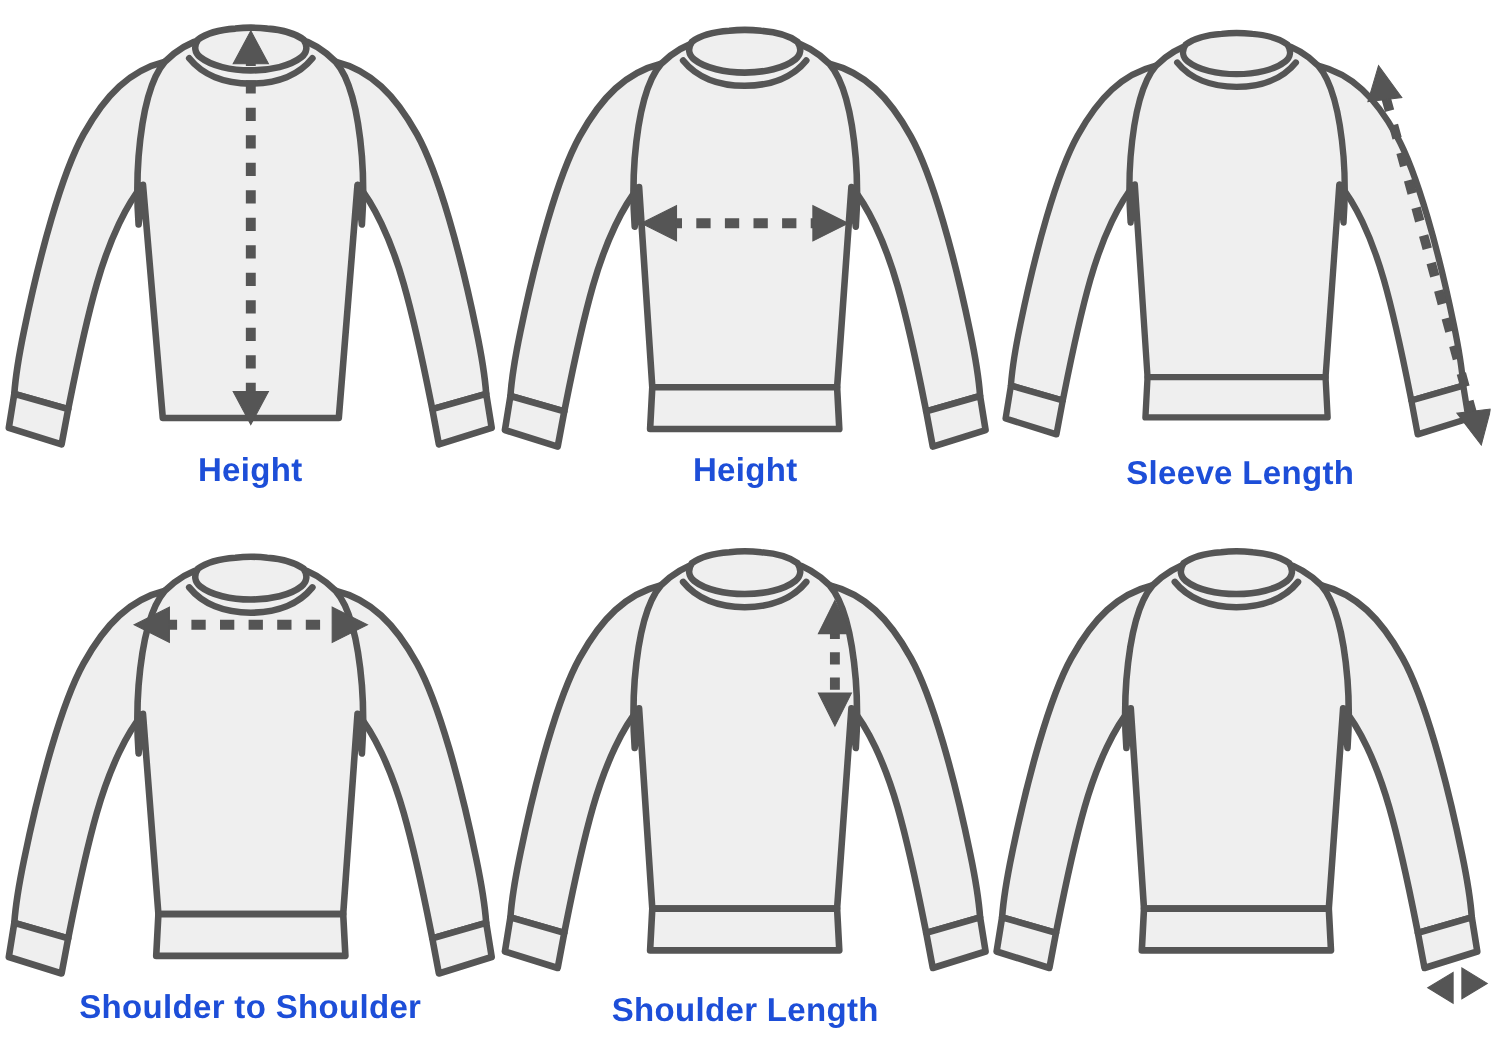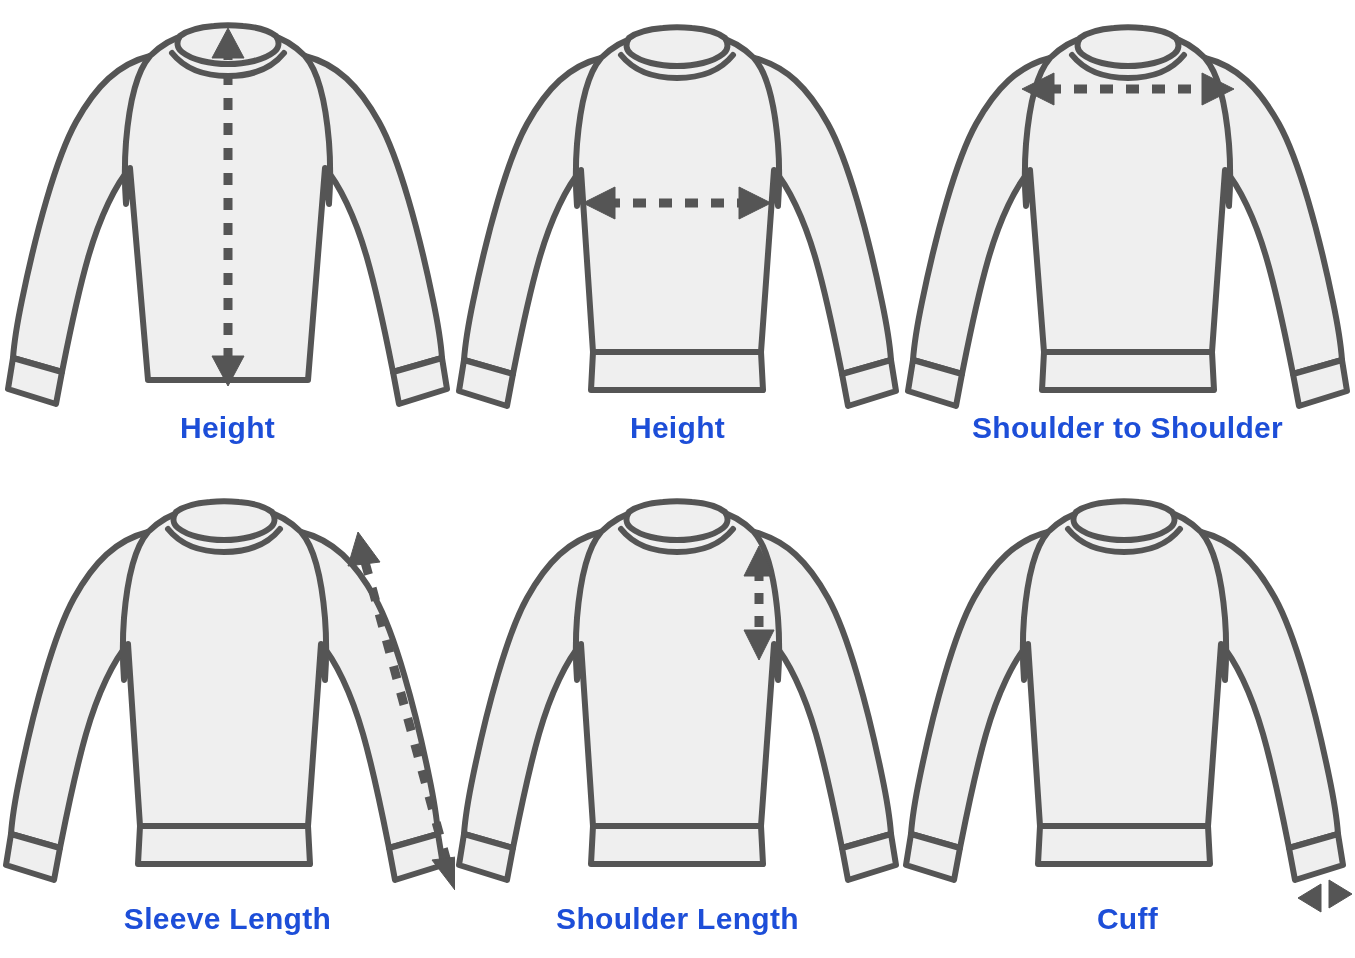--- a/index.html
+++ b/index.html
@@ -102,20 +102,42 @@
 
       <g stroke="#555555" fill="#555555">
         <line x1="152" y1="203" x2="292" y2="203" stroke-width="9" stroke-dasharray="13 13" stroke-linecap="butt"></line>
         <polygon points="128,203 160,187 160,219"></polygon>
         <polygon points="316,203 284,187 284,219"></polygon>
       </g>
     </svg>
     <div class="panel-label">Height</div>
   </div>
 
+  <div class="panel row-bottom">
+    <svg class="panel-figure" viewBox="0 0 455 488" preserveAspectRatio="xMidYMid meet">
+      <g fill="#efefef" stroke="#555555" stroke-width="6" stroke-linejoin="round" stroke-linecap="round">
+        <path d="M148,62 C116,70 94,92 74,128 C54,164 34,238 20,306 C15,330 12,350 11,364 L60,378 C64,358 74,306 86,264 C98,222 114,190 128,174 Z"></path>
+        <path d="M301,62 C333,70 355,92 375,128 C395,164 415,238 429,306 C434,330 437,350 438,364 L389,378 C385,358 375,306 363,264 C351,222 335,190 321,174 Z"></path>
+        <path d="M148,62 C160,50 172,44 184,41 C198,37 210,36 224,36 C238,36 251,37 265,41 C277,44 289,50 301,62 C315,78 322,112 325,148 C327,174 326,196 325,210 L321,174 L308,356 L140,356 L128,174 L124,210 C123,196 122,174 124,148 C127,112 134,78 148,62 Z"></path>
+        <path d="M140,356 L308,356 L310,394 L138,394 Z"></path>
+        <path d="M176,42 C184,36 196,33 210,32 C218,31 230,31 239,32 C252,33 264,36 272,42 C276,48 275,54 270,58 C260,66 242,70 224,70 C206,70 188,66 178,58 C173,54 172,48 176,42 Z"></path>
+        <path fill="none" d="M168,59 C180,74 200,82 224,82 C248,82 268,74 280,59"></path>
+        <path d="M11,364 L60,378 L54,410 L6,395 Z"></path>
+        <path d="M438,364 L389,378 L395,410 L443,395 Z"></path>
+      </g>
+
+      <g stroke="#555555" fill="#555555">
+        <line x1="365" y1="92" x2="447" y2="392" stroke-width="9" stroke-dasharray="13 14" stroke-linecap="butt"></line>
+        <polygon points="358,62 380,92 348,96"></polygon>
+        <polygon points="455,420 432,390 464,386"></polygon>
+      </g>
+    </svg>
+    <div class="panel-label">Sleeve Length</div>
+  </div>
+
   <div class="panel row-top">
     <svg class="panel-figure" viewBox="0 0 455 470" preserveAspectRatio="xMidYMid meet">
       <g fill="#efefef" stroke="#555555" stroke-width="6" stroke-linejoin="round" stroke-linecap="round">
         <path d="M150,58 C118,66 96,88 76,124 C56,160 36,234 22,302 C17,326 14,346 13,360 L62,374 C66,354 76,302 88,260 C100,218 116,186 130,170 Z"></path>
         <path d="M305,58 C337,66 359,88 379,124 C399,160 419,234 433,302 C438,326 441,346 442,360 L393,374 C389,354 379,302 367,260 C355,218 339,186 325,170 Z"></path>
         <path d="M150,58 C162,46 174,40 186,37 C200,33 214,32 228,32 C242,32 256,33 270,37 C282,40 293,46 305,58 C319,74 326,108 329,144 C331,170 330,192 329,206 L325,170 L312,352 L144,352 L130,170 L126,206 C125,192 124,170 126,144 C129,108 136,74 150,58 Z"></path>
         <path d="M144,352 L312,352 L314,390 L142,390 Z"></path>
         <path d="M180,38 C188,32 200,29 214,28 C222,27 234,27 243,28 C256,29 268,32 276,38 C280,44 279,50 274,54 C264,62 246,66 228,66 C210,66 192,62 182,54 C177,50 176,44 180,38 Z"></path>
         <path fill="none" d="M172,55 C184,70 204,78 228,78 C252,78 272,70 284,55"></path>
         <path d="M13,360 L62,374 L56,406 L8,391 Z"></path>
@@ -125,77 +147,54 @@
       <g stroke="#555555" fill="#555555">
         <line x1="148" y1="89" x2="308" y2="89" stroke-width="9" stroke-dasharray="13 13" stroke-linecap="butt"></line>
         <polygon points="122,89 154,73 154,105"></polygon>
         <polygon points="334,89 302,73 302,105"></polygon>
       </g>
     </svg>
     <div class="panel-label">Shoulder to Shoulder</div>
   </div>
 
   <div class="panel row-bottom">
+    <svg class="panel-figure" viewBox="0 0 445 488" preserveAspectRatio="xMidYMid meet">
+      <g fill="#efefef" stroke="#555555" stroke-width="6" stroke-linejoin="round" stroke-linecap="round">
+        <path d="M146,62 C114,70 92,92 72,128 C52,164 32,238 18,306 C13,330 10,350 9,364 L58,378 C62,358 72,306 84,264 C96,222 112,190 126,174 Z"></path>
+        <path d="M299,62 C331,70 353,92 373,128 C393,164 413,238 427,306 C432,330 435,350 436,364 L387,378 C383,358 373,306 361,264 C349,222 333,190 319,174 Z"></path>
+        <path d="M146,62 C158,50 170,44 182,41 C196,37 208,36 222,36 C236,36 249,37 263,41 C275,44 287,50 299,62 C313,78 320,112 323,148 C325,174 324,196 323,210 L319,174 L306,356 L138,356 L126,174 L122,210 C121,196 120,174 122,148 C125,112 132,78 146,62 Z"></path>
+        <path d="M138,356 L306,356 L308,394 L136,394 Z"></path>
+        <path d="M174,42 C182,36 194,33 208,32 C216,31 228,31 237,32 C250,33 262,36 270,42 C274,48 273,54 268,58 C258,66 240,70 222,70 C204,70 186,66 176,58 C171,54 170,48 174,42 Z"></path>
+        <path fill="none" d="M166,59 C178,74 198,82 222,82 C246,82 266,74 278,59"></path>
+        <path d="M9,364 L58,378 L52,410 L4,395 Z"></path>
+        <path d="M436,364 L387,378 L393,410 L441,395 Z"></path>
+      </g>
+
+      <g stroke="#555555" fill="#555555">
+        <line x1="304" y1="100" x2="304" y2="166" stroke-width="9" stroke-dasharray="11 12" stroke-linecap="butt"></line>
+        <polygon points="304,76 319,106 289,106"></polygon>
+        <polygon points="304,190 319,160 289,160"></polygon>
+      </g>
+    </svg>
+    <div class="panel-label">Shoulder Length</div>
+  </div>
+
+  <div class="panel row-bottom">
     <svg class="panel-figure" viewBox="0 0 455 488" preserveAspectRatio="xMidYMid meet">
       <g fill="#efefef" stroke="#555555" stroke-width="6" stroke-linejoin="round" stroke-linecap="round">
         <path d="M148,62 C116,70 94,92 74,128 C54,164 34,238 20,306 C15,330 12,350 11,364 L60,378 C64,358 74,306 86,264 C98,222 114,190 128,174 Z"></path>
         <path d="M301,62 C333,70 355,92 375,128 C395,164 415,238 429,306 C434,330 437,350 438,364 L389,378 C385,358 375,306 363,264 C351,222 335,190 321,174 Z"></path>
         <path d="M148,62 C160,50 172,44 184,41 C198,37 210,36 224,36 C238,36 251,37 265,41 C277,44 289,50 301,62 C315,78 322,112 325,148 C327,174 326,196 325,210 L321,174 L308,356 L140,356 L128,174 L124,210 C123,196 122,174 124,148 C127,112 134,78 148,62 Z"></path>
         <path d="M140,356 L308,356 L310,394 L138,394 Z"></path>
         <path d="M176,42 C184,36 196,33 210,32 C218,31 230,31 239,32 C252,33 264,36 272,42 C276,48 275,54 270,58 C260,66 242,70 224,70 C206,70 188,66 178,58 C173,54 172,48 176,42 Z"></path>
         <path fill="none" d="M168,59 C180,74 200,82 224,82 C248,82 268,74 280,59"></path>
         <path d="M11,364 L60,378 L54,410 L6,395 Z"></path>
         <path d="M438,364 L389,378 L395,410 L443,395 Z"></path>
       </g>
 
       <g stroke="#555555" fill="#555555">
-        <line x1="365" y1="92" x2="447" y2="392" stroke-width="9" stroke-dasharray="13 14" stroke-linecap="butt"></line>
-        <polygon points="358,62 380,92 348,96"></polygon>
-        <polygon points="455,420 432,390 464,386"></polygon>
-      </g>
-    </svg>
-    <div class="panel-label">Sleeve Length</div>
-  </div>
-
-  <div class="panel row-bottom">
-    <svg class="panel-figure" viewBox="0 0 445 488" preserveAspectRatio="xMidYMid meet">
-      <g fill="#efefef" stroke="#555555" stroke-width="6" stroke-linejoin="round" stroke-linecap="round">
-        <path d="M146,62 C114,70 92,92 72,128 C52,164 32,238 18,306 C13,330 10,350 9,364 L58,378 C62,358 72,306 84,264 C96,222 112,190 126,174 Z"></path>
-        <path d="M299,62 C331,70 353,92 373,128 C393,164 413,238 427,306 C432,330 435,350 436,364 L387,378 C383,358 373,306 361,264 C349,222 333,190 319,174 Z"></path>
-        <path d="M146,62 C158,50 170,44 182,41 C196,37 208,36 222,36 C236,36 249,37 263,41 C275,44 287,50 299,62 C313,78 320,112 323,148 C325,174 324,196 323,210 L319,174 L306,356 L138,356 L126,174 L122,210 C121,196 120,174 122,148 C125,112 132,78 146,62 Z"></path>
-        <path d="M138,356 L306,356 L308,394 L136,394 Z"></path>
-        <path d="M174,42 C182,36 194,33 208,32 C216,31 228,31 237,32 C250,33 262,36 270,42 C274,48 273,54 268,58 C258,66 240,70 222,70 C204,70 186,66 176,58 C171,54 170,48 174,42 Z"></path>
-        <path fill="none" d="M166,59 C178,74 198,82 222,82 C246,82 266,74 278,59"></path>
-        <path d="M9,364 L58,378 L52,410 L4,395 Z"></path>
-        <path d="M436,364 L387,378 L393,410 L441,395 Z"></path>
-      </g>
-
-      <g stroke="#555555" fill="#555555">
-        <line x1="304" y1="100" x2="304" y2="166" stroke-width="9" stroke-dasharray="11 12" stroke-linecap="butt"></line>
-        <polygon points="304,76 319,106 289,106"></polygon>
-        <polygon points="304,190 319,160 289,160"></polygon>
-      </g>
-    </svg>
-    <div class="panel-label">Shoulder Length</div>
-  </div>
-
-  <div class="panel row-bottom">
-    <svg class="panel-figure" viewBox="0 0 455 488" preserveAspectRatio="xMidYMid meet">
-      <g fill="#efefef" stroke="#555555" stroke-width="6" stroke-linejoin="round" stroke-linecap="round">
-        <path d="M148,62 C116,70 94,92 74,128 C54,164 34,238 20,306 C15,330 12,350 11,364 L60,378 C64,358 74,306 86,264 C98,222 114,190 128,174 Z"></path>
-        <path d="M301,62 C333,70 355,92 375,128 C395,164 415,238 429,306 C434,330 437,350 438,364 L389,378 C385,358 375,306 363,264 C351,222 335,190 321,174 Z"></path>
-        <path d="M148,62 C160,50 172,44 184,41 C198,37 210,36 224,36 C238,36 251,37 265,41 C277,44 289,50 301,62 C315,78 322,112 325,148 C327,174 326,196 325,210 L321,174 L308,356 L140,356 L128,174 L124,210 C123,196 122,174 124,148 C127,112 134,78 148,62 Z"></path>
-        <path d="M140,356 L308,356 L310,394 L138,394 Z"></path>
-        <path d="M176,42 C184,36 196,33 210,32 C218,31 230,31 239,32 C252,33 264,36 272,42 C276,48 275,54 270,58 C260,66 242,70 224,70 C206,70 188,66 178,58 C173,54 172,48 176,42 Z"></path>
-        <path fill="none" d="M168,59 C180,74 200,82 224,82 C248,82 268,74 280,59"></path>
-        <path d="M11,364 L60,378 L54,410 L6,395 Z"></path>
-        <path d="M438,364 L389,378 L395,410 L443,395 Z"></path>
-      </g>
-
-      <g stroke="#555555" fill="#555555">
         <polygon points="398,428 421,414 421,442"></polygon>
         <polygon points="452,424 429,410 429,438"></polygon>
       </g>
     </svg>
-    <div class="panel-label">Cuff</div>
   </div>
 
 </div>
 
 </body></html>

